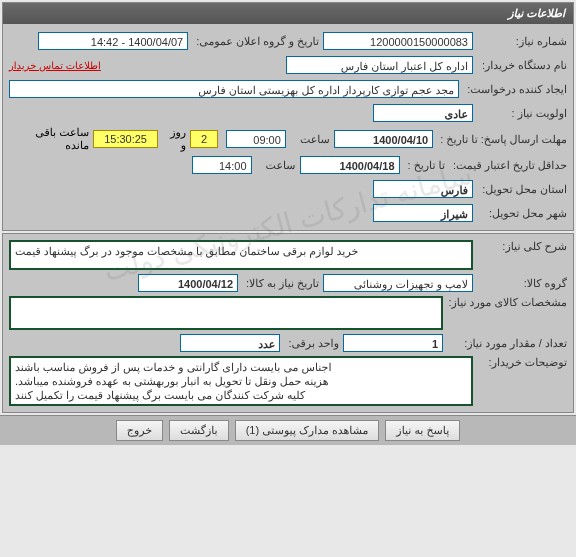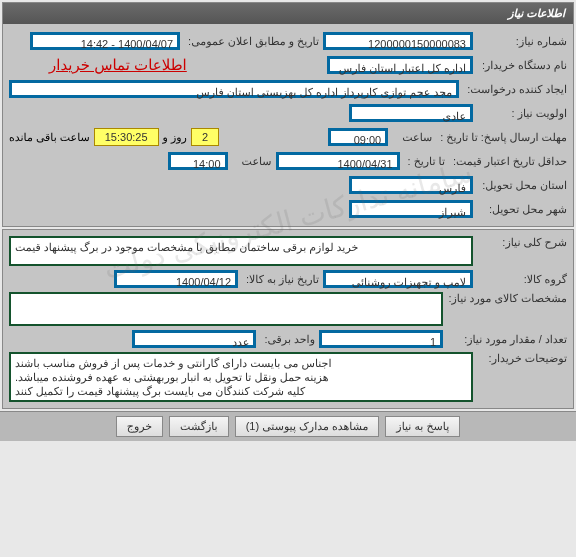--- a/index.html
+++ b/index.html
@@ -51,31 +51,31 @@
     font-size: 11px;
     white-space: nowrap;
     padding-left: 4px;
     text-align: right;
     min-width: 90px;
   }
   .label-sm { min-width: 60px; }
   .label-xs { min-width: 40px; }
   .field {
     background: #fff;
-    border: 3px solid #0369a1;
+    border: 1px solid #0369a1;
     padding: 2px 4px;
     font-size: 11px;
     height: 18px;
     line-height: 14px;
     color: #333;
     text-align: right;
   }
   .field-wide { flex: 1; }
   .field-150 { width: 150px; }
-  .field-100 { width: 124px; }
+  .field-100 { width: 100px; font-weight: bold; }
   .field-60 { width: 60px; }
   .textarea {
     background: #fff;
     border: 2px solid #14532d;
     padding: 2px 4px;
     font-size: 11px;
     color: #333;
     width: 100%;
     min-height: 30px;
     text-align: left;
@@ -85,23 +85,22 @@
   .yellow-box {
     background: #ffff66;
     border: 1px solid #aa8800;
     padding: 2px 10px;
     font-size: 11px;
     color: #333;
   }
   .link-red {
     color: #cc0000;
     cursor: pointer;
-    font-size: 15px;
+    font-size: 10px;
     text-decoration: underline;
-    margin-left: 40px;
   }
   .footer {
     background: #b8b8b8;
     padding: 4px;
     display: flex;
     justify-content: center;
     gap: 6px;
     border-top: 1px solid #888;
   }
   .btn {
@@ -119,21 +118,21 @@
 
 <div class="watermark">سامانه تدارکات الکترونیکی دولت</div>
 
 <div class="panel">
   <div class="panel-header">اطلاعات نیاز</div>
   <div class="panel-body">
 
     <div class="row">
       <span class="label">شماره نیاز:</span>
       <div class="field field-150">1200000150000083</div>
-      <span class="label" style="min-width:auto">تاریخ و مطابق اعلان عمومی:</span>
+      <span class="label" style="min-width:auto">تاریخ و گروه اعلان عمومی:</span>
       <div class="field field-150">1400/04/07 - 14:42</div>
     </div>
 
     <div class="row">
       <span class="label">نام دستگاه خریدار:</span>
       <div class="field field-wide" style="max-width:250px">اداره کل اعتبار استان فارس</div>
       <span class="spacer"></span>
       <span class="link-red">اطلاعات تماس خریدار</span>
     </div>
 
@@ -142,33 +141,34 @@
       <div class="field field-wide">مجد عجم توازی کارپرداز اداره کل بهزیستی استان فارس</div>
     </div>
 
     <div class="row">
       <span class="label">اولویت نیاز :</span>
       <div class="field field-100">عادی</div>
     </div>
 
     <div class="row">
       <span class="label" style="min-width:120px">مهلت ارسال پاسخ:  تا تاریخ :</span>
+      <div class="field field-100">1400/04/10</div>
       <span class="label label-xs">ساعت</span>
       <div class="field field-60">09:00</div>
       <span class="spacer"></span>
       <div class="yellow-box">2</div>
       <span>روز و</span>
       <div class="yellow-box">15:30:25</div>
       <span>ساعت باقی مانده</span>
     </div>
 
     <div class="row">
       <span class="label" style="min-width:90px">حداقل تاریخ اعتبار قیمت:</span>
       <span class="label label-sm" style="min-width:40px">تا تاریخ :</span>
-      <div class="field field-100">1400/04/31</div>
+      <div class="field field-100">1400/04/18</div>
       <span class="label label-xs">ساعت</span>
       <div class="field field-60">14:00</div>
     </div>
 
     <div class="row">
       <span class="label">استان محل تحویل:</span>
       <div class="field field-100">فارس</div>
     </div>
 
     <div class="row">

